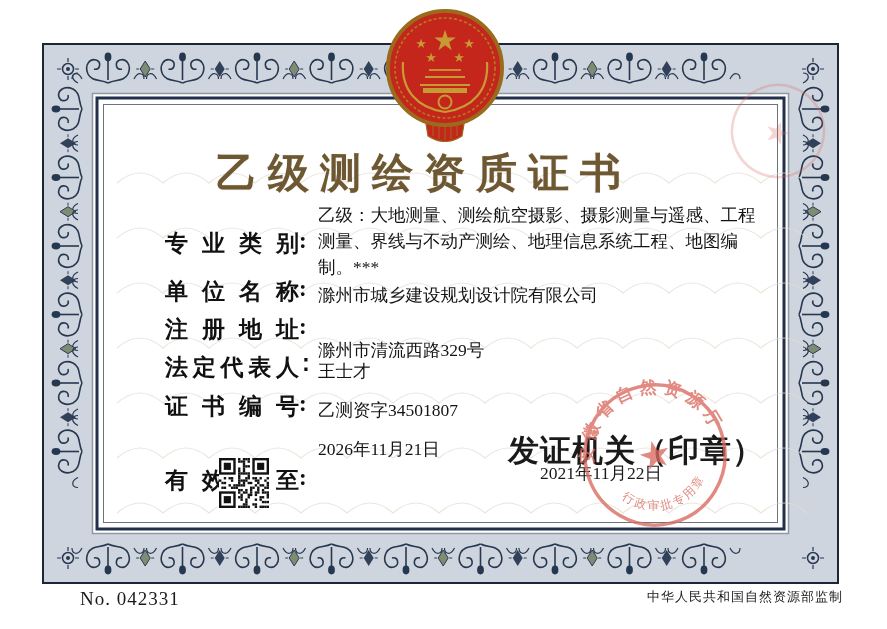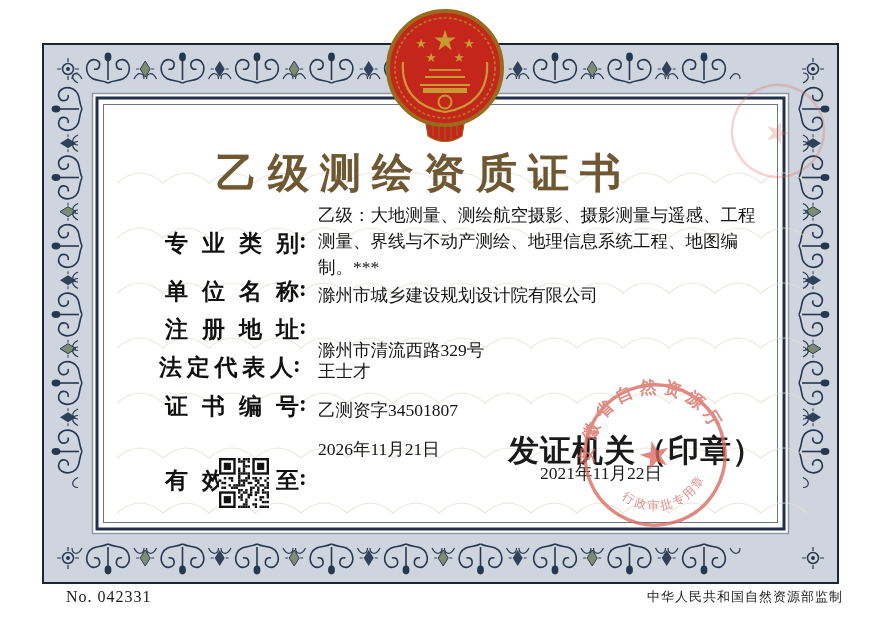--- a/index.html
+++ b/index.html
@@ -29,21 +29,21 @@
 
   .issuer-label{position:absolute;left:508px;top:430px;font-size:31px;font-weight:bold;letter-spacing:1px;z-index:4;}
   .issuer-date{position:absolute;left:508px;top:461px;width:186px;text-align:center;font-size:17.5px;z-index:4;}
 
   .qr{position:absolute;left:219px;top:458px;width:50px;height:50px;z-index:4;}
 
   .stamp{position:absolute;left:568px;top:368px;width:174px;height:174px;z-index:6;
          transform:rotate(-14deg);opacity:.78;}
   .stamp-faint{position:absolute;left:676px;top:28px;width:120px;height:120px;z-index:6;opacity:.28;transform:rotate(18deg);}
 
-  .footer-serial{position:absolute;left:66px;top:588px;font-size:16px;letter-spacing:1px;}
+  .footer-serial{position:absolute;left:80px;top:588px;font-size:19px;letter-spacing:1px;}
   .footer-producer{position:absolute;right:44px;top:588px;font-size:13px;font-weight:normal;letter-spacing:1px;}
 </style>
 </head>
 <body>
 
 <div class="certificate">
 
   <svg class="border-svg" width="797" height="541" viewBox="0 0 797 541">
     <defs>
       <g id="scroll" stroke="#263750" fill="none" stroke-width="1.6">
@@ -189,21 +189,21 @@
   <span class="value">滁州市城乡建设规划设计院有限公司</span>
 </div>
 
 <div class="row" style="left:165px;top:314px;">
   <span class="label"><span>注册地址</span></span><span class="colon">:</span>
 </div>
 <div class="value-block" style="top:320px;margin-top:17px;">
   <span class="value">滁州市清流西路329号</span>
 </div>
 
-<div class="row" style="left:159px;top:352px;">
+<div class="row" style="left:165px;top:352px;font-family:Liberation Mono, monospace;">
   <span class="label"><span>法定代表人</span></span><span class="colon">:</span>
 </div>
 <div class="value-block" style="top:358px;">
   <span class="value">王士才</span>
 </div>
 
 <div class="row" style="left:165px;top:391px;">
   <span class="label"><span>证书编号</span></span><span class="colon">:</span>
 </div>
 <div class="value-block" style="top:397px;">

